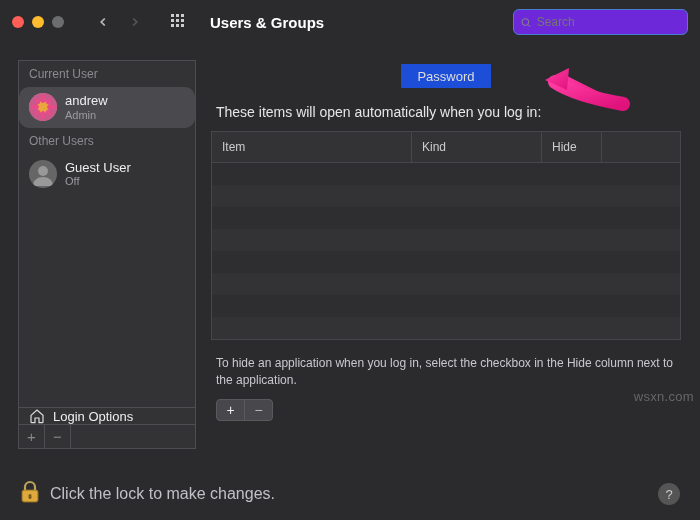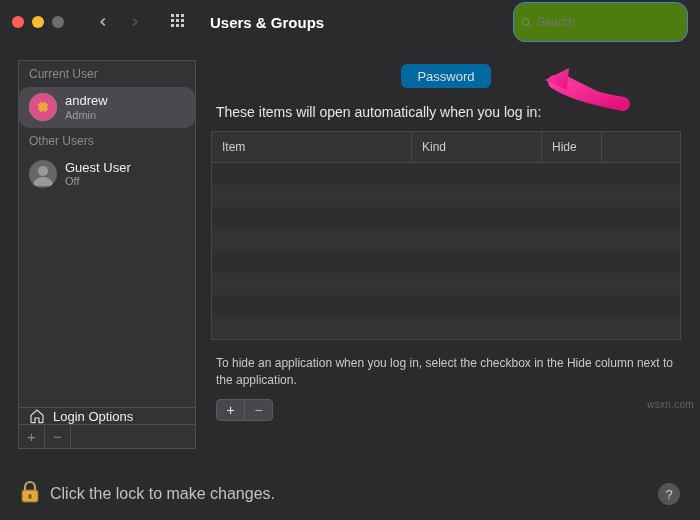--- a/index.html
+++ b/index.html
@@ -11,21 +11,21 @@
   .traffic span { width: 12px; height: 12px; border-radius: 50%; display: block; }
   .tl-red { background: #ff5f57; }
   .tl-yellow { background: #febc2e; }
   .tl-green { background: #6b6d6f; }
   .nav-arrows { display: flex; gap: 6px; margin-left: 18px; }
   .nav-arrow { width: 26px; height: 26px; display:flex; align-items:center; justify-content:center; color:#999; font-size:18px; cursor:default;}
   .nav-arrow svg { width:14px; height:14px; }
   .grid-btn { width: 26px; height: 26px; display:flex; align-items:center; justify-content:center; margin-left:10px; }
   .grid-btn svg { width:16px; height:16px; }
   .titletext { color:#ffffff; font-weight:600; font-size:15px; margin-left:10px; }
-  .search-wrap { margin-left:auto; width:175px; height:40px; background:#4d7c0f; border:1.5px solid #4a7dcf; border-radius:12px; display:flex; align-items:center; padding:0 6px; color:#888;}
+  .search-wrap { margin-left:auto; width:175px; height:26px; background:#6d28d9; border:1.5px solid #4a7dcf; border-radius:6px; display:flex; align-items:center; padding:0 6px; color:#888;}
   .search-wrap svg { width:13px; height:13px; margin-right:5px; }
   .search-input { background:transparent; border:none; outline:none; color:#ccc; font-size:12px; width:100%; }
   
   
   .main { display:flex; padding: 16px 18px 0 18px; gap:14px; height: 405px; }
   
   
   .sidebar { width:178px; border:1px solid #4e4e52; background:#333336; display:flex; flex-direction:column; }
   .side-sect { padding:6px 10px; color:#8b8b90; font-size:12px; }
   .user-row { display:flex; align-items:center; gap:8px; padding:6px 10px;border-radius:10px; }
@@ -37,21 +37,21 @@
   .uname{ color:#eee; font-size:13px;}
   .urole{ color:#9a9aa0; font-size:11px;}
   .spacer{flex:1;}
   .login-opt{ border-top:1px solid #4e4e52; padding:0 10px; display:flex; align-items:center; gap:8px; color:#eee; font-size:13px;}
   .side-pm { border-top:1px solid #4e4e52; height:24px; display:flex; align-items:center; }
   .side-pm .pm-btn{ width:26px; height:24px; border-right:1px solid #4e4e52; display:flex; align-items:center; justify-content:center; color:#888; font-size:15px;}
   
   
   .pane { flex:1; display:flex; flex-direction:column; }
   .tabs { display:flex; justify-content:center; margin:4px 0 14px 0;}
-  .tabgroup { display:flex; background:#0369a1; border-radius:6px; overflow:hidden; height:24px; }
+  .tabgroup { display:flex; background:#1d4ed8; border-radius:1px; overflow:hidden; height:24px; }
   .tab { padding:0 16px; font-size:13px; display:flex; align-items:center; color:#ddd; }
   .tab.active{ background:#6a6a6e; color:#fff;}
   
   .desc{ color:#e6e6e8; font-size:14px; margin:2px 6px 10px 6px;}
   .table { border:1px solid transparent; }
   .thead { display:flex; background:#333336; height:32px; align-items:center; font-size:12px; color:#ccc; border:1px solid #47474b;}
   .th { padding:0 10px; border-right:1px solid #47474b; height:100%; display:flex; align-items:center;}
   .th.item{width:200px;} .th.kind{width:130px;} .th.hide{width:60px;} .th.last{flex:1; border-right:none;}
   .tbody { border:1px solid #47474b; border-top:none;}
   .trow{ height:22px; }
@@ -63,21 +63,21 @@
   .pane-pm span{ flex:1; display:flex; align-items:center; justify-content:center; color:#bbb; font-size:14px;}
   .pane-pm span:first-child{ border-right:1px solid #5a5a5e; color:#eee;}
   
   
   .footer{ position:absolute; bottom:0; left:0; right:0; height:52px; display:flex; align-items:center; padding:0 20px; color:#c0c0c5;}
   .lock{ margin-right:10px;}
   .help-btn{ margin-left:auto; width:22px; height:22px; border-radius:50%; background:#555; color:#ccc; display:flex; align-items:center; justify-content:center; font-size:13px;}
   
   
   .pointer { position:absolute; top:62px; left:545px; pointer-events:none; }
-  .watermark{ position:absolute; right:6px; bottom:110px; color:#666; font-size:10px; letter-spacing:0.3px;margin-left:48px;}
+  .watermark{ position:absolute; right:6px; bottom:116px; color:#666; font-size:13px; letter-spacing:0.3px;margin-left:48px;}
 </style>
 </head>
 <body>
 
 <div class="titlebar">
   <div class="traffic">
     <span class="tl-red"></span>
     <span class="tl-yellow"></span>
     <span class="tl-green"></span>
   </div>

